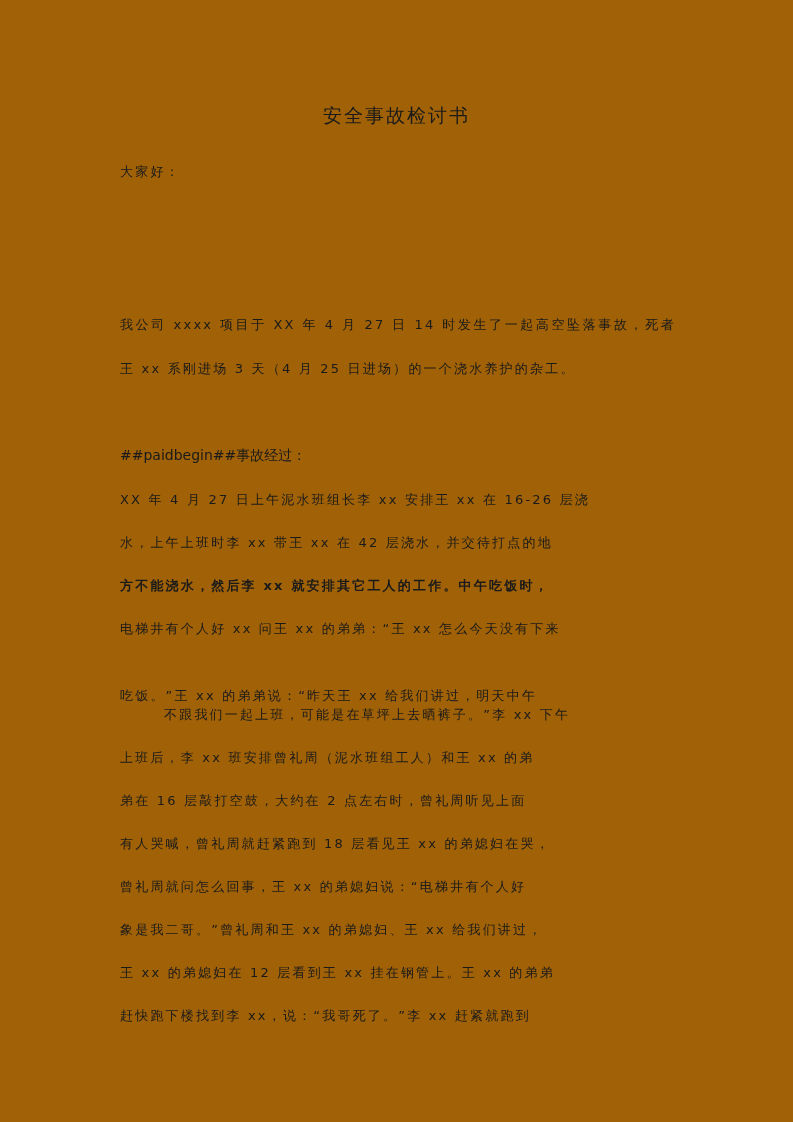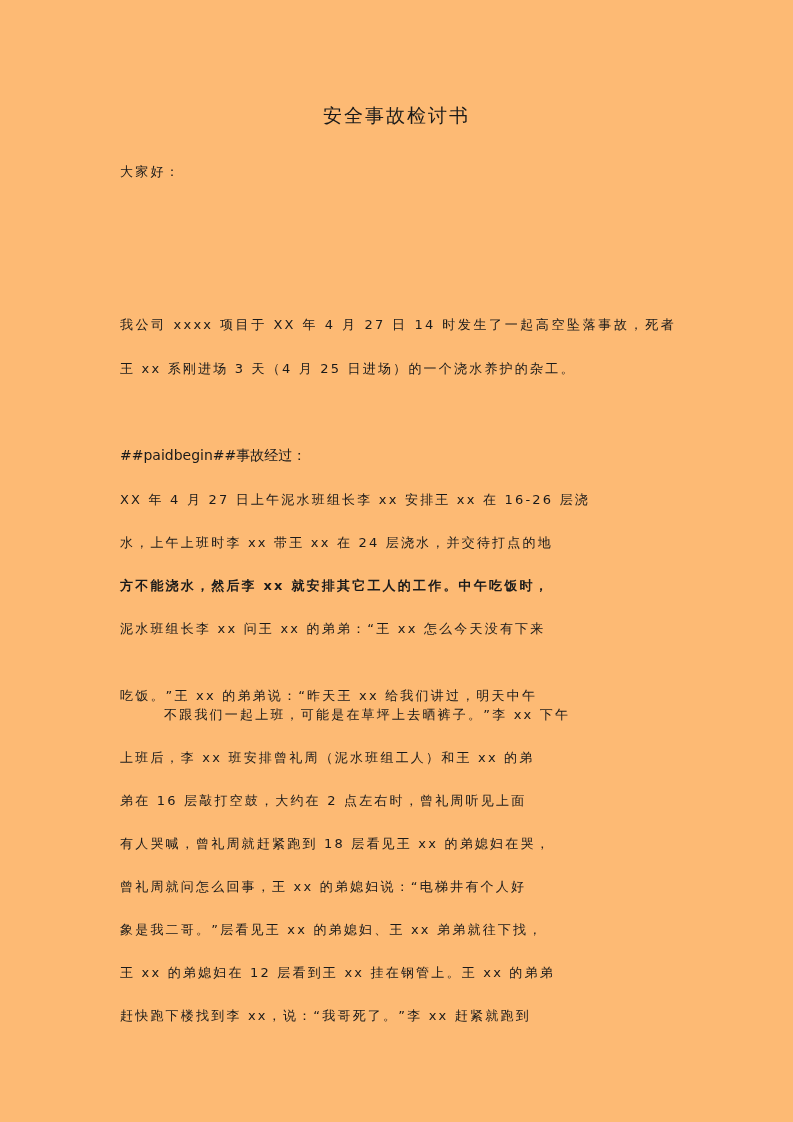--- a/index.html
+++ b/index.html
@@ -1,42 +1,42 @@
 <!DOCTYPE html>
 <html><head>
 <meta charset="utf-8">
 <style>
   html, body { margin: 0; padding: 0; background: #ffffff; }
   body { width: 793px; height: 1122px; position: relative; overflow: hidden; font-family: "DejaVu Sans", "Liberation Sans", sans-serif; color: #1a1a1a; }
-  .page { position: absolute; left: 0; top: 0; width: 793px; height: 1122px; background: #fdba74; }
+  .page { position: absolute; left: 0; top: 0; width: 793px; height: 1122px; background: #a16207; }
   .title { position: absolute; left: 0; width: 793px; top: 103px; text-align: center; font-size: 19px; letter-spacing: 2px; }
   .para { position: absolute; left: 120px; width: 556px; font-size: 13px; letter-spacing: 2.2px; line-height: 44px; margin: 0; text-align: justify; text-align-last: left; }
   .small { position: absolute; left: 120px; font-size: 14px; top: 448px; line-height: 14px; }
 </style>
 </head>
 <body>
 
 <div class="page">
   <div class="title">安全事故检讨书</div>
 
   <p class="para" style="top:150px;">大家好：</p>
 
 
   <p class="para" style="top:303px;">我公司 xxxx 项目于 XX 年 4 月 27 日 14 时发生了一起高空坠落事故，死者王 xx 系刚进场 3 天（4 月 25 日进场）的一个浇水养护的杂工。</p>
 
   <div class="small">##paidbegin##事故经过：</div>
 
   <div>
     <p class="para" style="top:478px;">XX 年 4 月 27 日上午泥水班组长李 xx 安排王 xx 在 16-26 层浇</p>
-    <p class="para" style="top:521px;">水，上午上班时李 xx 带王 xx 在 24 层浇水，并交待打点的地</p>
+    <p class="para" style="top:521px;">水，上午上班时李 xx 带王 xx 在 42 层浇水，并交待打点的地</p>
     <p class="para" style="top:564px;font-weight:bold;">方不能浇水，然后李 xx 就安排其它工人的工作。中午吃饭时，</p>
-    <p class="para" style="top:607px;">泥水班组长李 xx 问王 xx 的弟弟：“王 xx 怎么今天没有下来</p>
+    <p class="para" style="top:607px;">电梯井有个人好 xx 问王 xx 的弟弟：“王 xx 怎么今天没有下来</p>
     <p class="para" style="top:674px;">吃饭。”王 xx 的弟弟说：“昨天王 xx 给我们讲过，明天中午</p>
     <p class="para" style="top:693px;margin-left:44px;">不跟我们一起上班，可能是在草坪上去晒裤子。”李 xx 下午</p>
     <p class="para" style="top:736px;">上班后，李 xx 班安排曾礼周（泥水班组工人）和王 xx 的弟</p>
     <p class="para" style="top:779px;">弟在 16 层敲打空鼓，大约在 2 点左右时，曾礼周听见上面</p>
     <p class="para" style="top:822px;">有人哭喊，曾礼周就赶紧跑到 18 层看见王 xx 的弟媳妇在哭，</p>
     <p class="para" style="top:865px;">曾礼周就问怎么回事，王 xx 的弟媳妇说：“电梯井有个人好</p>
-    <p class="para" style="top:908px;">象是我二哥。”层看见王 xx 的弟媳妇、王 xx 弟弟就往下找，</p>
+    <p class="para" style="top:908px;">象是我二哥。”曾礼周和王 xx 的弟媳妇、王 xx 给我们讲过，</p>
     <p class="para" style="top:951px;">王 xx 的弟媳妇在 12 层看到王 xx 挂在钢管上。王 xx 的弟弟</p>
     <p class="para" style="top:994px;">赶快跑下楼找到李 xx，说：“我哥死了。”李 xx 赶紧就跑到</p>
   </div>
 </div>
 
 </body></html>

